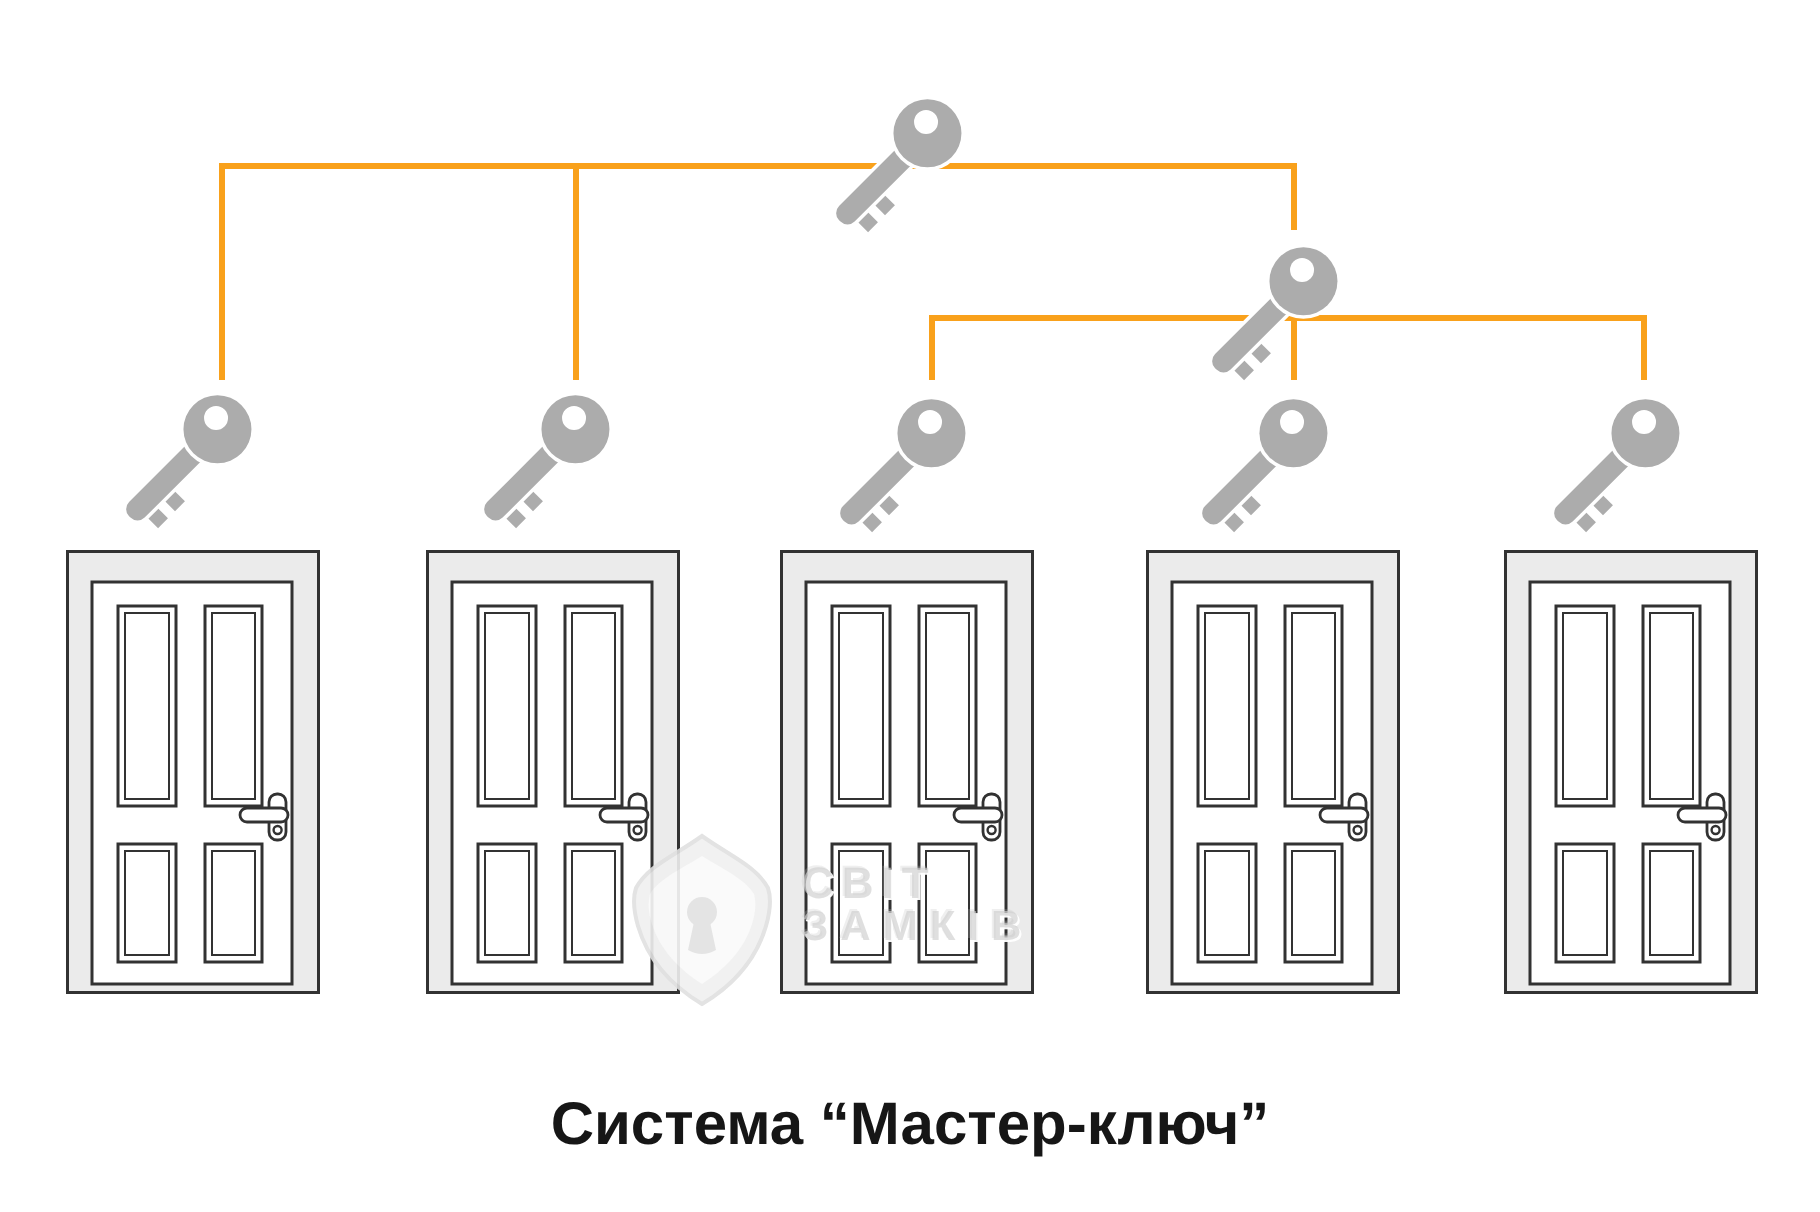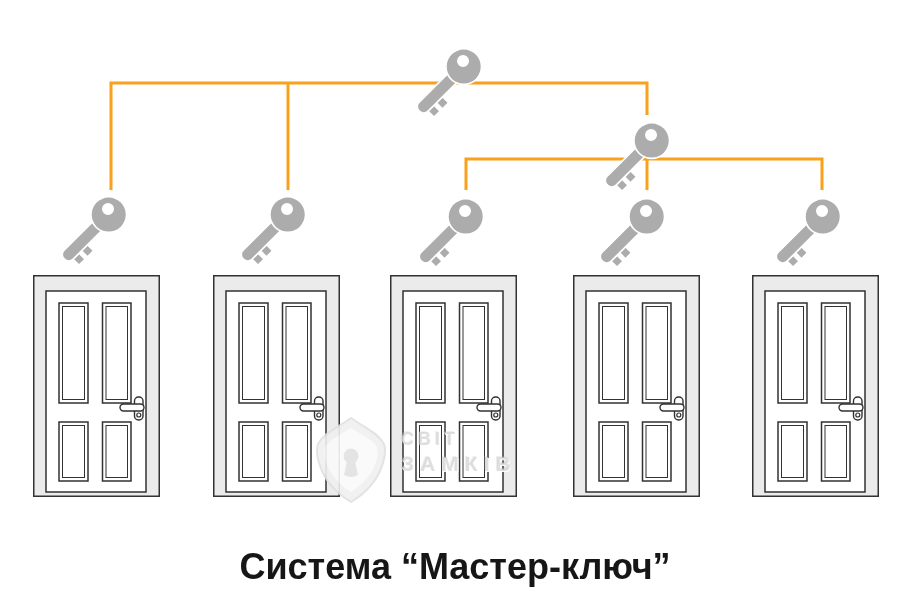--- a/index.html
+++ b/index.html
@@ -20,28 +20,28 @@
   .watermark-text {
     position: absolute;
     font-family: "Liberation Sans", sans-serif;
     font-weight: 700;
     color: rgba(208,208,208,0.68);
     text-shadow: 1px 1px 0 rgba(255,255,255,0.95), -1px -1px 0 rgba(190,190,190,0.25);
     letter-spacing: 4px;
     pointer-events: none;
     user-select: none;
   }
-  #wm-line1 { left: 401px; top: 429px; font-size: 18px; }
+  #wm-line1 { left: 401px; top: 429px; font-size: 22px; }
   #wm-line2 { left: 401px; top: 452px; font-size: 21px; letter-spacing: 6px; }
   .caption {
     position: absolute;
     left: 0; right: 0;
     top: 546px;
     text-align: center;
-    font-size: 36px;
+    font-size: 30px;
     font-weight: 700;
     color: #161616;
   }
 </style>
 </head>
 <body>
 
 <div class="canvas">
 
   <svg class="diagram-svg" viewBox="0 0 910 606" xmlns="http://www.w3.org/2000/svg">

